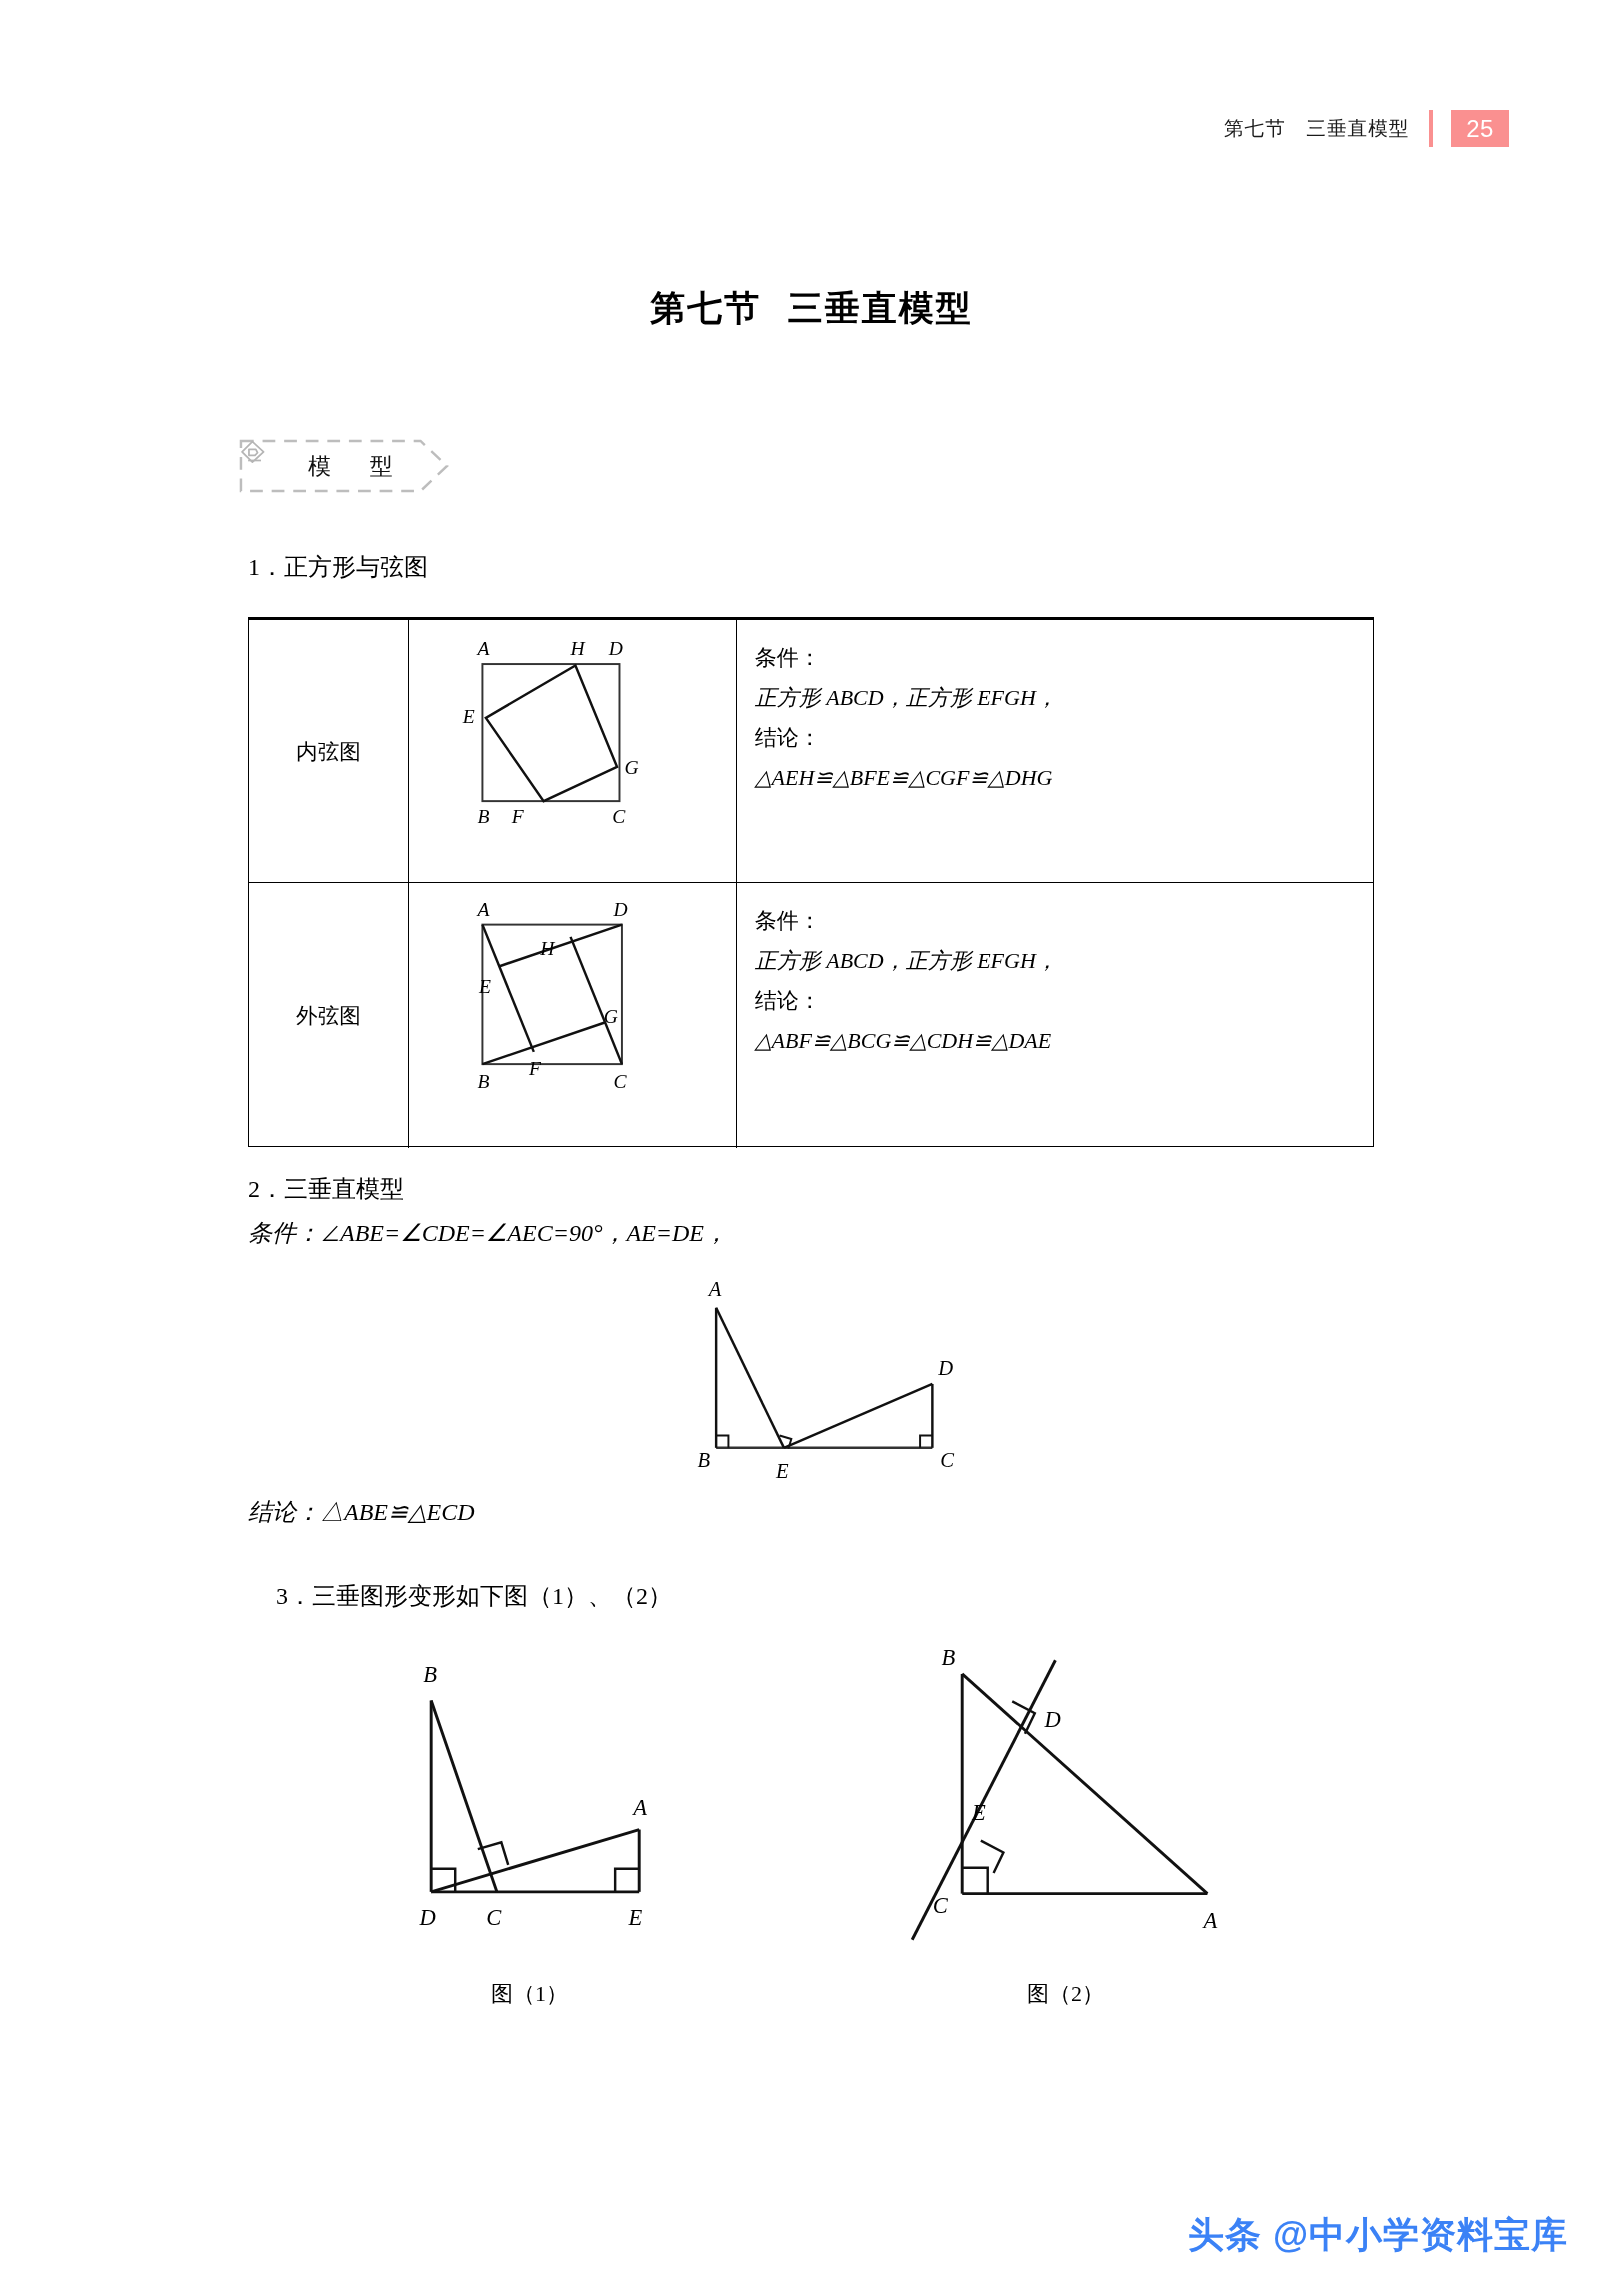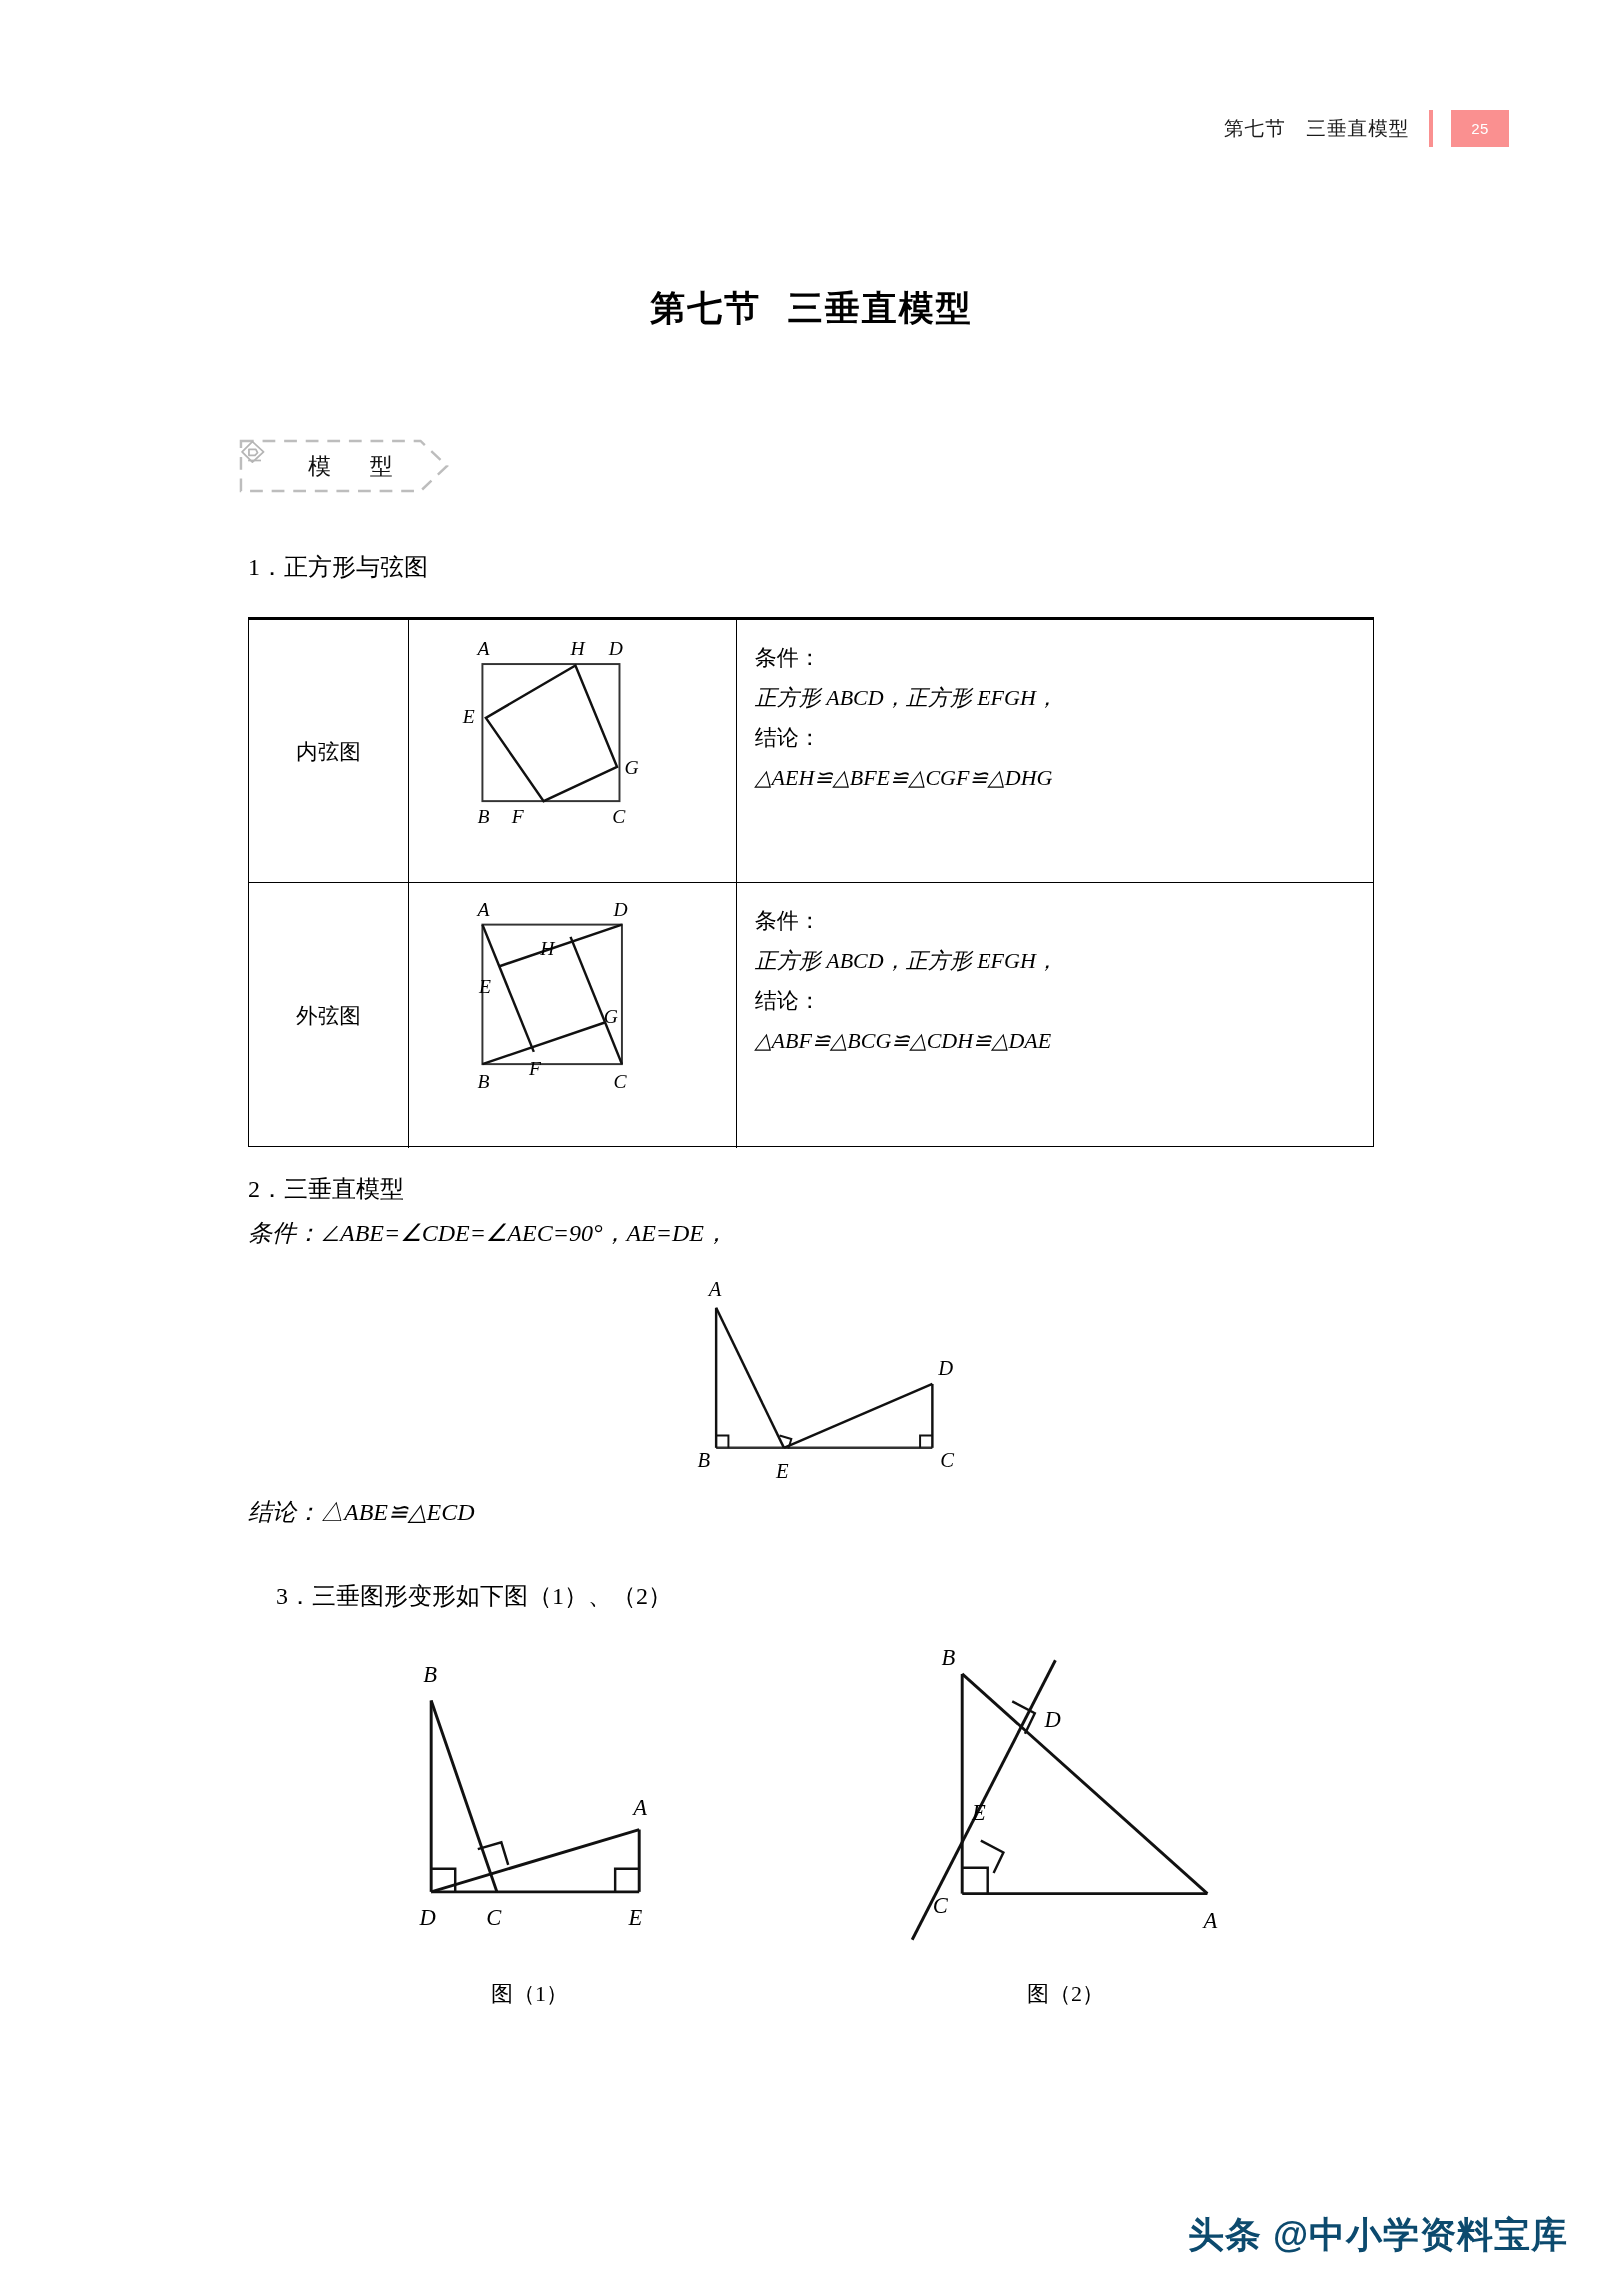--- a/index.html
+++ b/index.html
@@ -22,21 +22,21 @@
     font-size:19.6px; color:#1a1a1a; letter-spacing:1px;
     white-space:nowrap; padding-right:19.6px;
   }
   .run-head-rule {
     width:4.4px; height:37px; background:#FA9090; margin-right:17.7px;
   }
   .run-head-page {
     width:58px; height:37px; background:#FA9090;
     display:flex; align-items:center; justify-content:center;
     color:#ffffff; font-family:"Liberation Sans", sans-serif;
-    font-size:15px; letter-spacing:0.5px;
+    font-size:24px; letter-spacing:0.5px;
   }
 
   
   .doc-title {
     position:absolute; top:285px; left:0; width:100%;
     text-align:center;
     font-family:"Liberation Sans", sans-serif;
     font-size:35px; font-weight:bold; color:#000;
     letter-spacing:2px;
   }
@@ -99,21 +99,21 @@
   .fig-cap {
     position:absolute;
     font-family:"Liberation Serif", serif;
     font-size:22px; color:#000; white-space:nowrap;
   }
 
   
   .watermark {
     position:absolute; right:55px; bottom:35px;
     font-family:"Liberation Sans", sans-serif;
-    font-size:36px; font-weight:bold; color:#0c4a6e;
+    font-size:36px; font-weight:bold; color:#3b82f6;
     letter-spacing:1px; white-space:nowrap;
   }
 
   svg text { font-family:"Liberation Serif", serif; font-style:italic; fill:#000; }
 </style>
 </head>
 <body>
 
 <div class="page">
 

